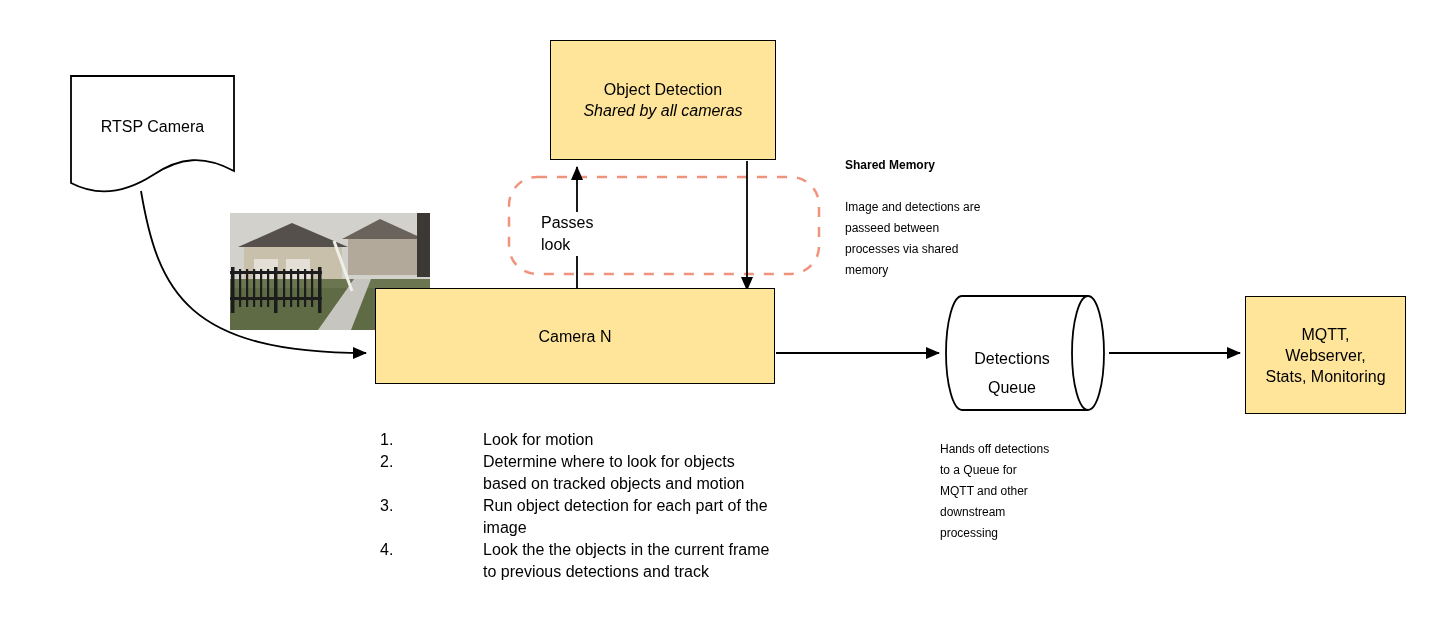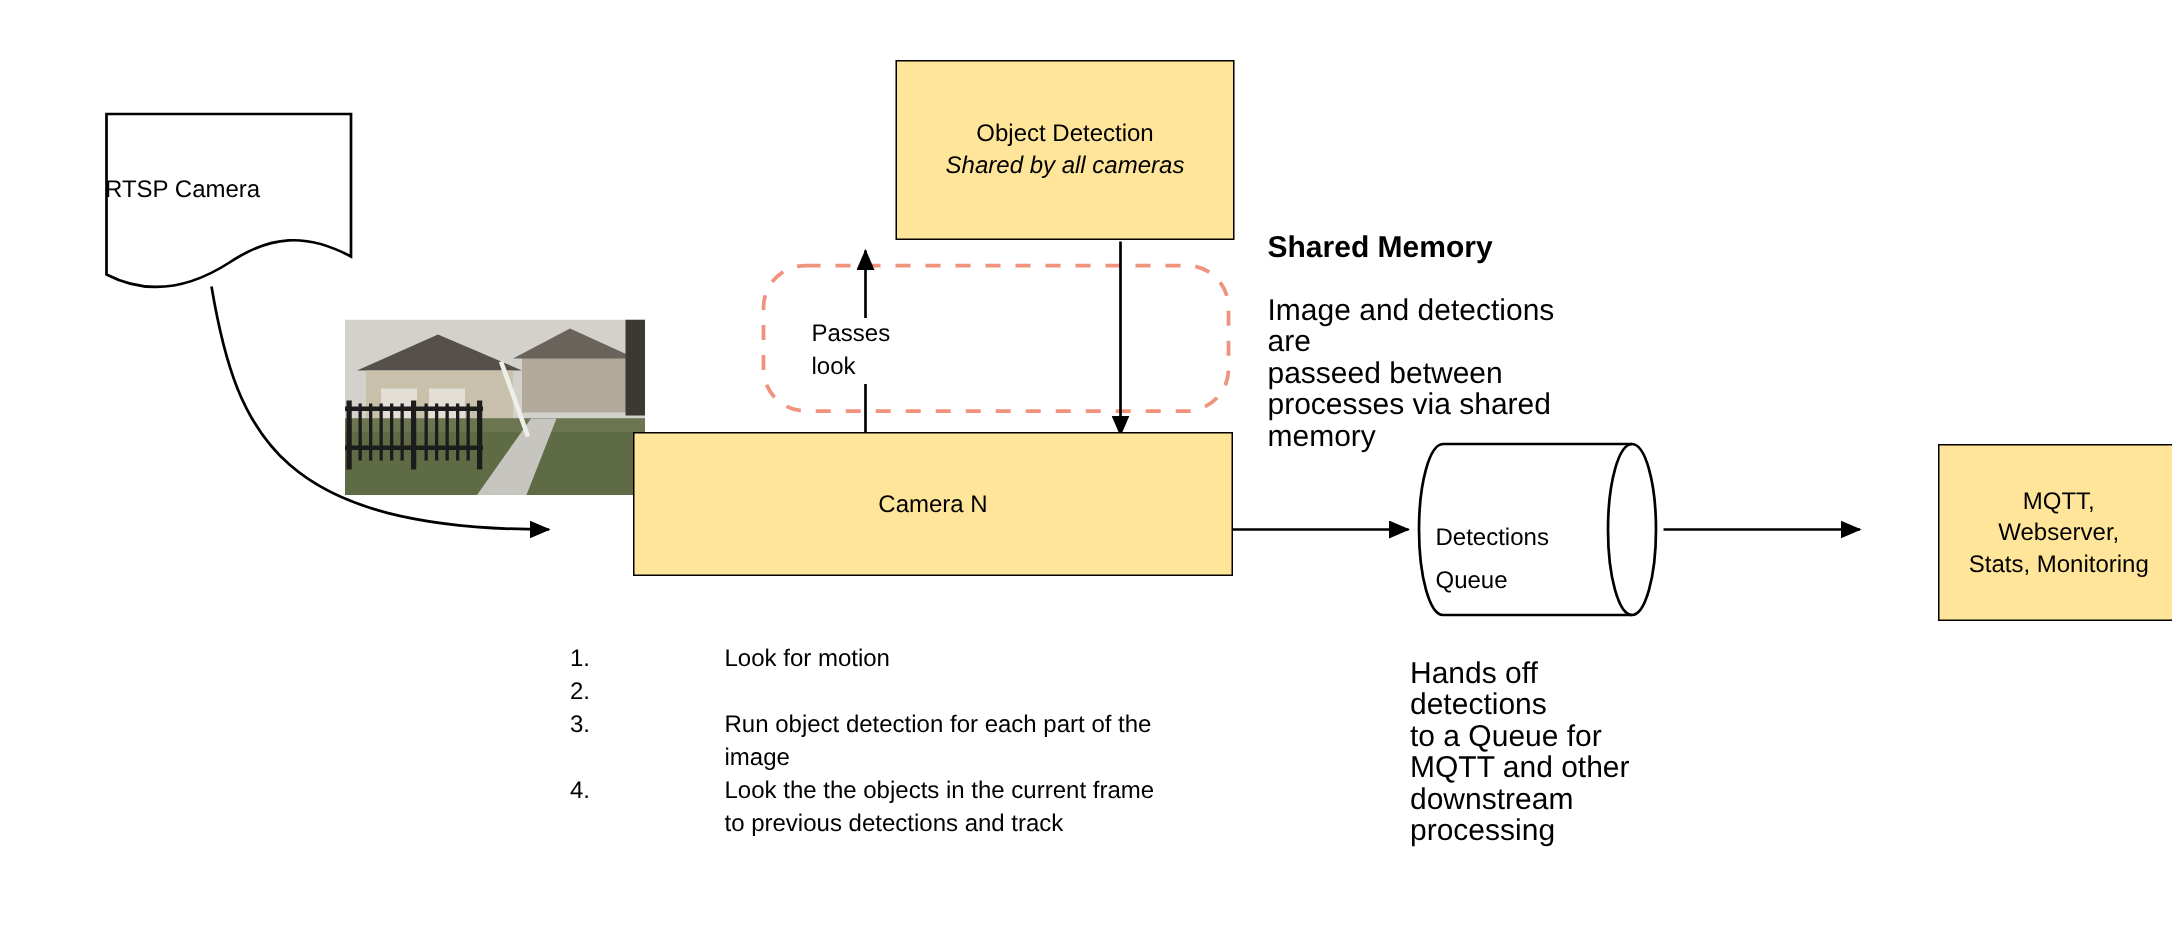--- a/index.html
+++ b/index.html
@@ -3,26 +3,26 @@
 <meta charset="utf-8">
 <style>
   * { margin:0; padding:0; box-sizing:border-box; }
   html,body { width:1448px; height:625px; background:#ffffff; color:#000;
     font-family:"Liberation Sans", sans-serif; overflow:hidden; }
   .stage { position:absolute; inset:0; width:1448px; height:625px; }
   svg.overlay { position:absolute; left:0; top:0; width:1448px; height:625px; }
   .node { position:absolute; background:var(--node-fill,#ffe599);
     border:1.5px solid var(--node-border,#000);
     display:flex; flex-direction:column; align-items:center; justify-content:center;
-    font-size:16px; line-height:21px; text-align:center;margin-left:47px; }
+    font-size:16px; line-height:21px; text-align:center; }
   .italic { font-style:italic; }
   .pre { white-space:pre-line; }
-  .note { position:absolute; font-size:20px; line-height:21px; white-space:pre-line; }
+  .note { position:absolute; font-size:12px; line-height:21px; white-space:pre-line; }
   .note-title { font-weight:bold; }
-  .shape-label { position:absolute; font-size:16px; text-align:left; }
+  .shape-label { position:absolute; font-size:16px; text-align:center; }
   .edge-label { position:absolute; font-size:16px; line-height:22px;
     background:#ffffff; padding:0 2px; }
   .steps { position:absolute; left:380px; top:429px; font-size:16px; line-height:22px; }
   .step { display:grid; grid-template-columns:55px 335px; }
   .step-text { white-space:pre-line;margin-left:48px; }
   .dashed-box { stroke:var(--shared-memory-dash,#f0937c); }
 </style>
 </head>
 <body>
 
@@ -125,20 +125,22 @@
 Stats, Monitoring</div>
   </div>
 
   <div class="steps">
     <div class="step">
       <span class="step-num">1.</span>
       <span class="step-text">Look for motion</span>
     </div>
     <div class="step">
       <span class="step-num">2.</span>
+      <span class="step-text">Determine where to look for objects
+based on tracked objects and motion</span>
     </div>
     <div class="step">
       <span class="step-num">3.</span>
       <span class="step-text">Run object detection for each part of the
 image</span>
     </div>
     <div class="step">
       <span class="step-num">4.</span>
       <span class="step-text">Look the the objects in the current frame
 to previous detections and track</span>

